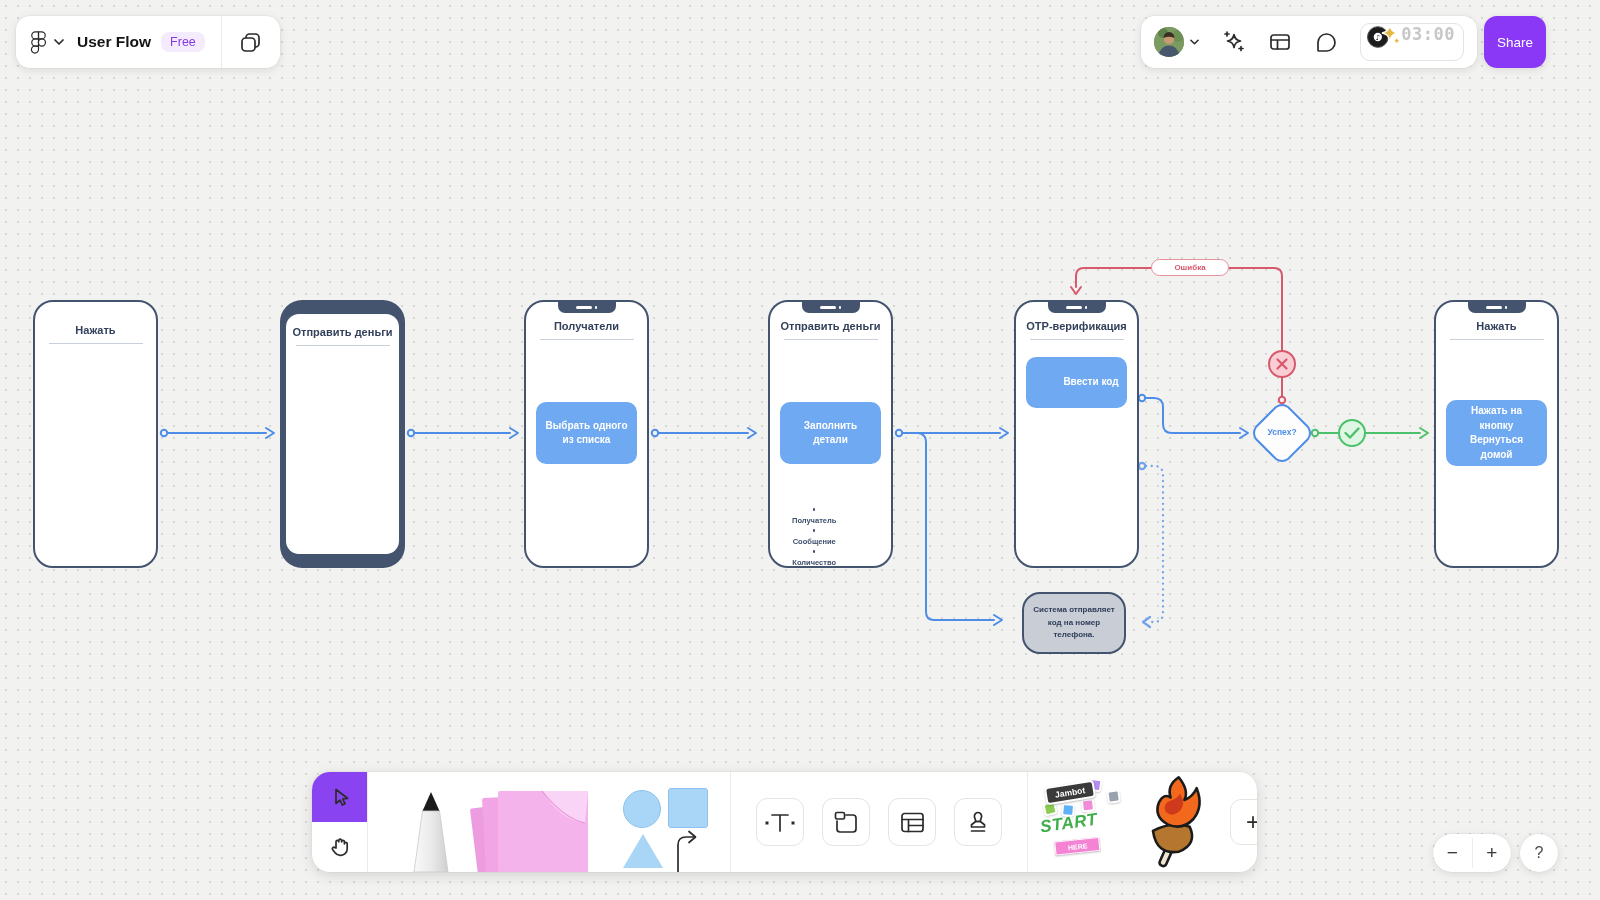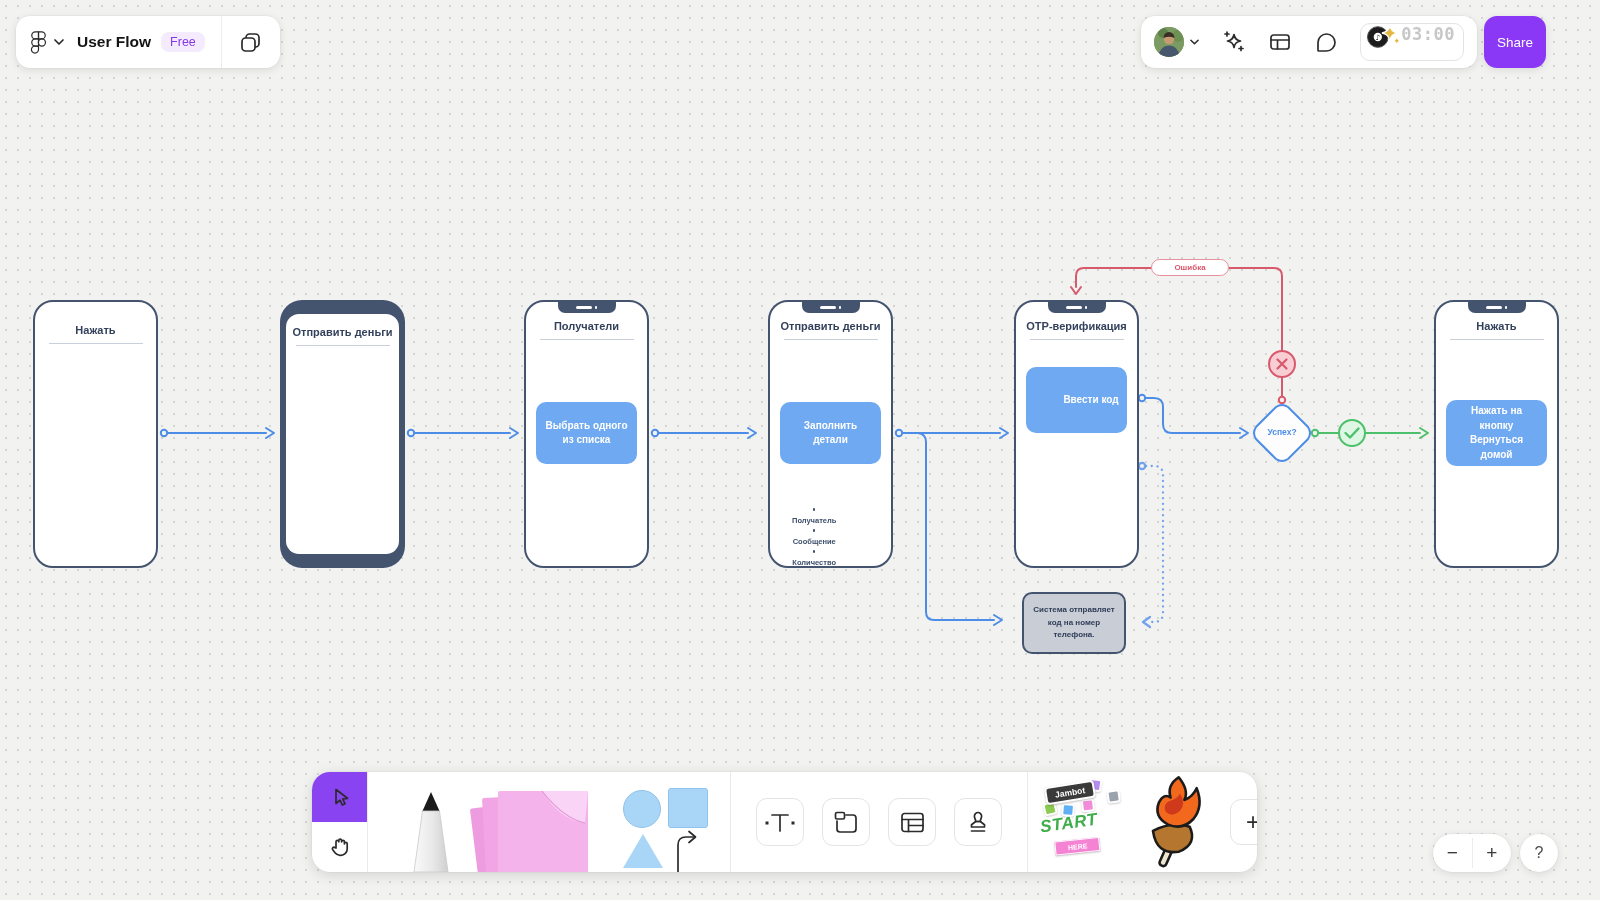--- a/index.html
+++ b/index.html
@@ -66,21 +66,21 @@
   .bullets .dot { width:2.5px; height:2.5px; border-radius:50%; background:#3D4E6B; flex:0 0 auto; }
 
   
   #connectors { position:absolute; left:0; top:0; z-index:1; }
   .diamond-label { position:absolute; left:1252px; top:427px; width:60px; text-align:center;
     font-size:8.5px; font-weight:bold; color:#4D8DE8; z-index:3; }
   .err-pill { position:absolute; left:1151px; top:259px; width:78px; height:17px; background:#fff;
     border:1.5px solid #E8919D; border-radius:10px; color:#D8586C; font-size:8px; font-weight:bold;
     display:flex; align-items:center; justify-content:center; z-index:3; }
   .sysbox { position:absolute; left:1022px; top:592px; width:104px; height:62px; background:#C8CDD6;
-    border:2px solid #44546F; border-radius:10px; color:#2F3D57; font-size:8px; font-weight:bold;
+    border:2px solid #44546F; border-radius:18px; color:#2F3D57; font-size:8px; font-weight:bold;
     line-height:1.6; display:flex; align-items:center; justify-content:center; text-align:center;
     padding:0 4px; z-index:2; }
 
   
   .toolbar { left:312px; top:772px; width:945px; height:100px; border-radius:18px; display:flex;
     overflow:hidden; z-index:10; box-shadow:0 3px 14px rgba(0,0,0,.13), 0 0 0 0.5px rgba(0,0,0,.05); }
   .tb-div { width:1px; height:100%; background:#EBEBEB; flex:0 0 auto; }
   .sel-col { width:55px; display:flex; flex-direction:column; flex:0 0 auto; }
   .sel-top { flex:1; background:#8A43F0; display:flex; align-items:center; justify-content:center; cursor:pointer; }
   .sel-bot { flex:1; display:flex; align-items:center; justify-content:center; cursor:pointer; }
@@ -234,21 +234,21 @@
   </div>
 </div>
 
 <div class="phone notched" style="left:1014px;">
   <div class="notch">
       <span class="bar"></span>
       <span class="cam"></span>
     </div>
   <div class="title">OTP-верификация</div>
   <div class="rule"></div>
-  <div class="pbtn" style="top:65px;height:66px;padding-left:36px;">Ввести код</div>
+  <div class="pbtn" style="top:55px;height:51px;padding-left:36px;">Ввести код</div>
 </div>
 
 <div class="phone notched" style="left:1434px;">
   <div class="notch">
       <span class="bar"></span>
       <span class="cam"></span>
     </div>
   <div class="title">Нажать</div>
   <div class="rule"></div>
   <div class="pbtn" style="top:98px;height:66px;">Нажать на кнопку Вернуться домой</div>

